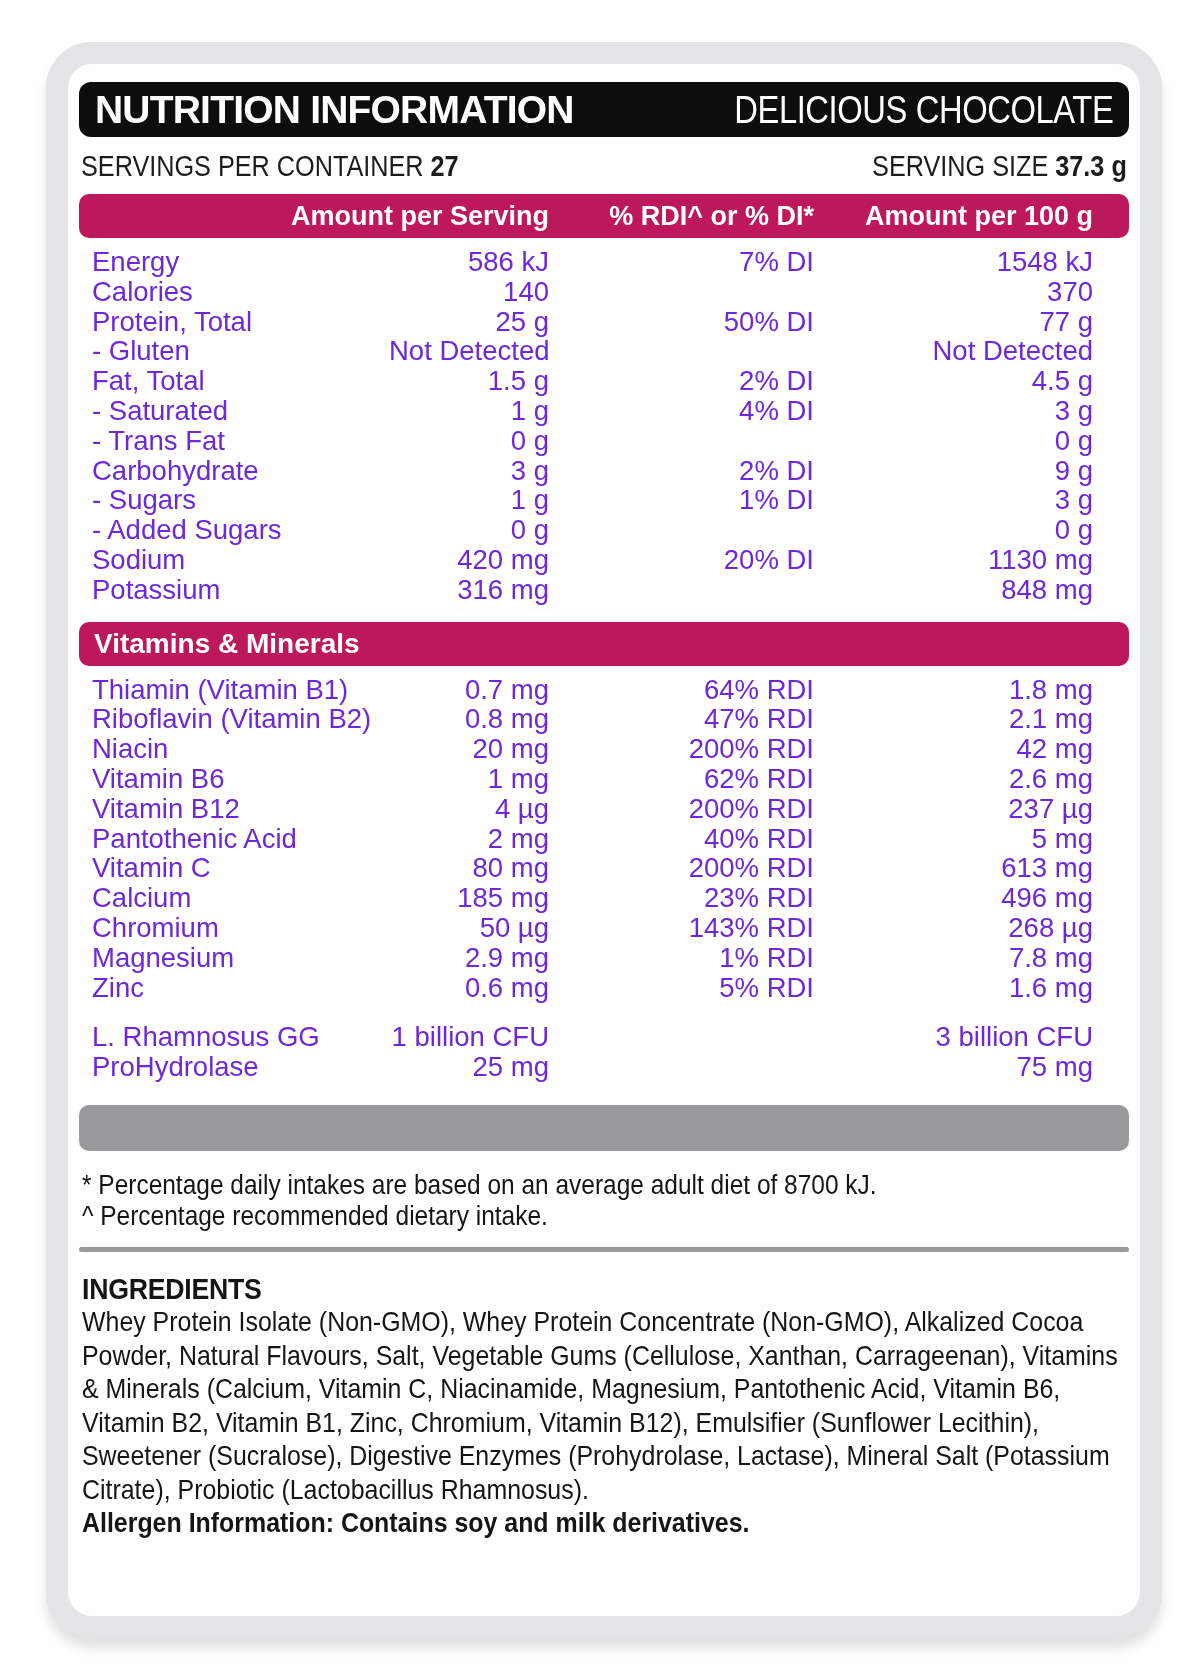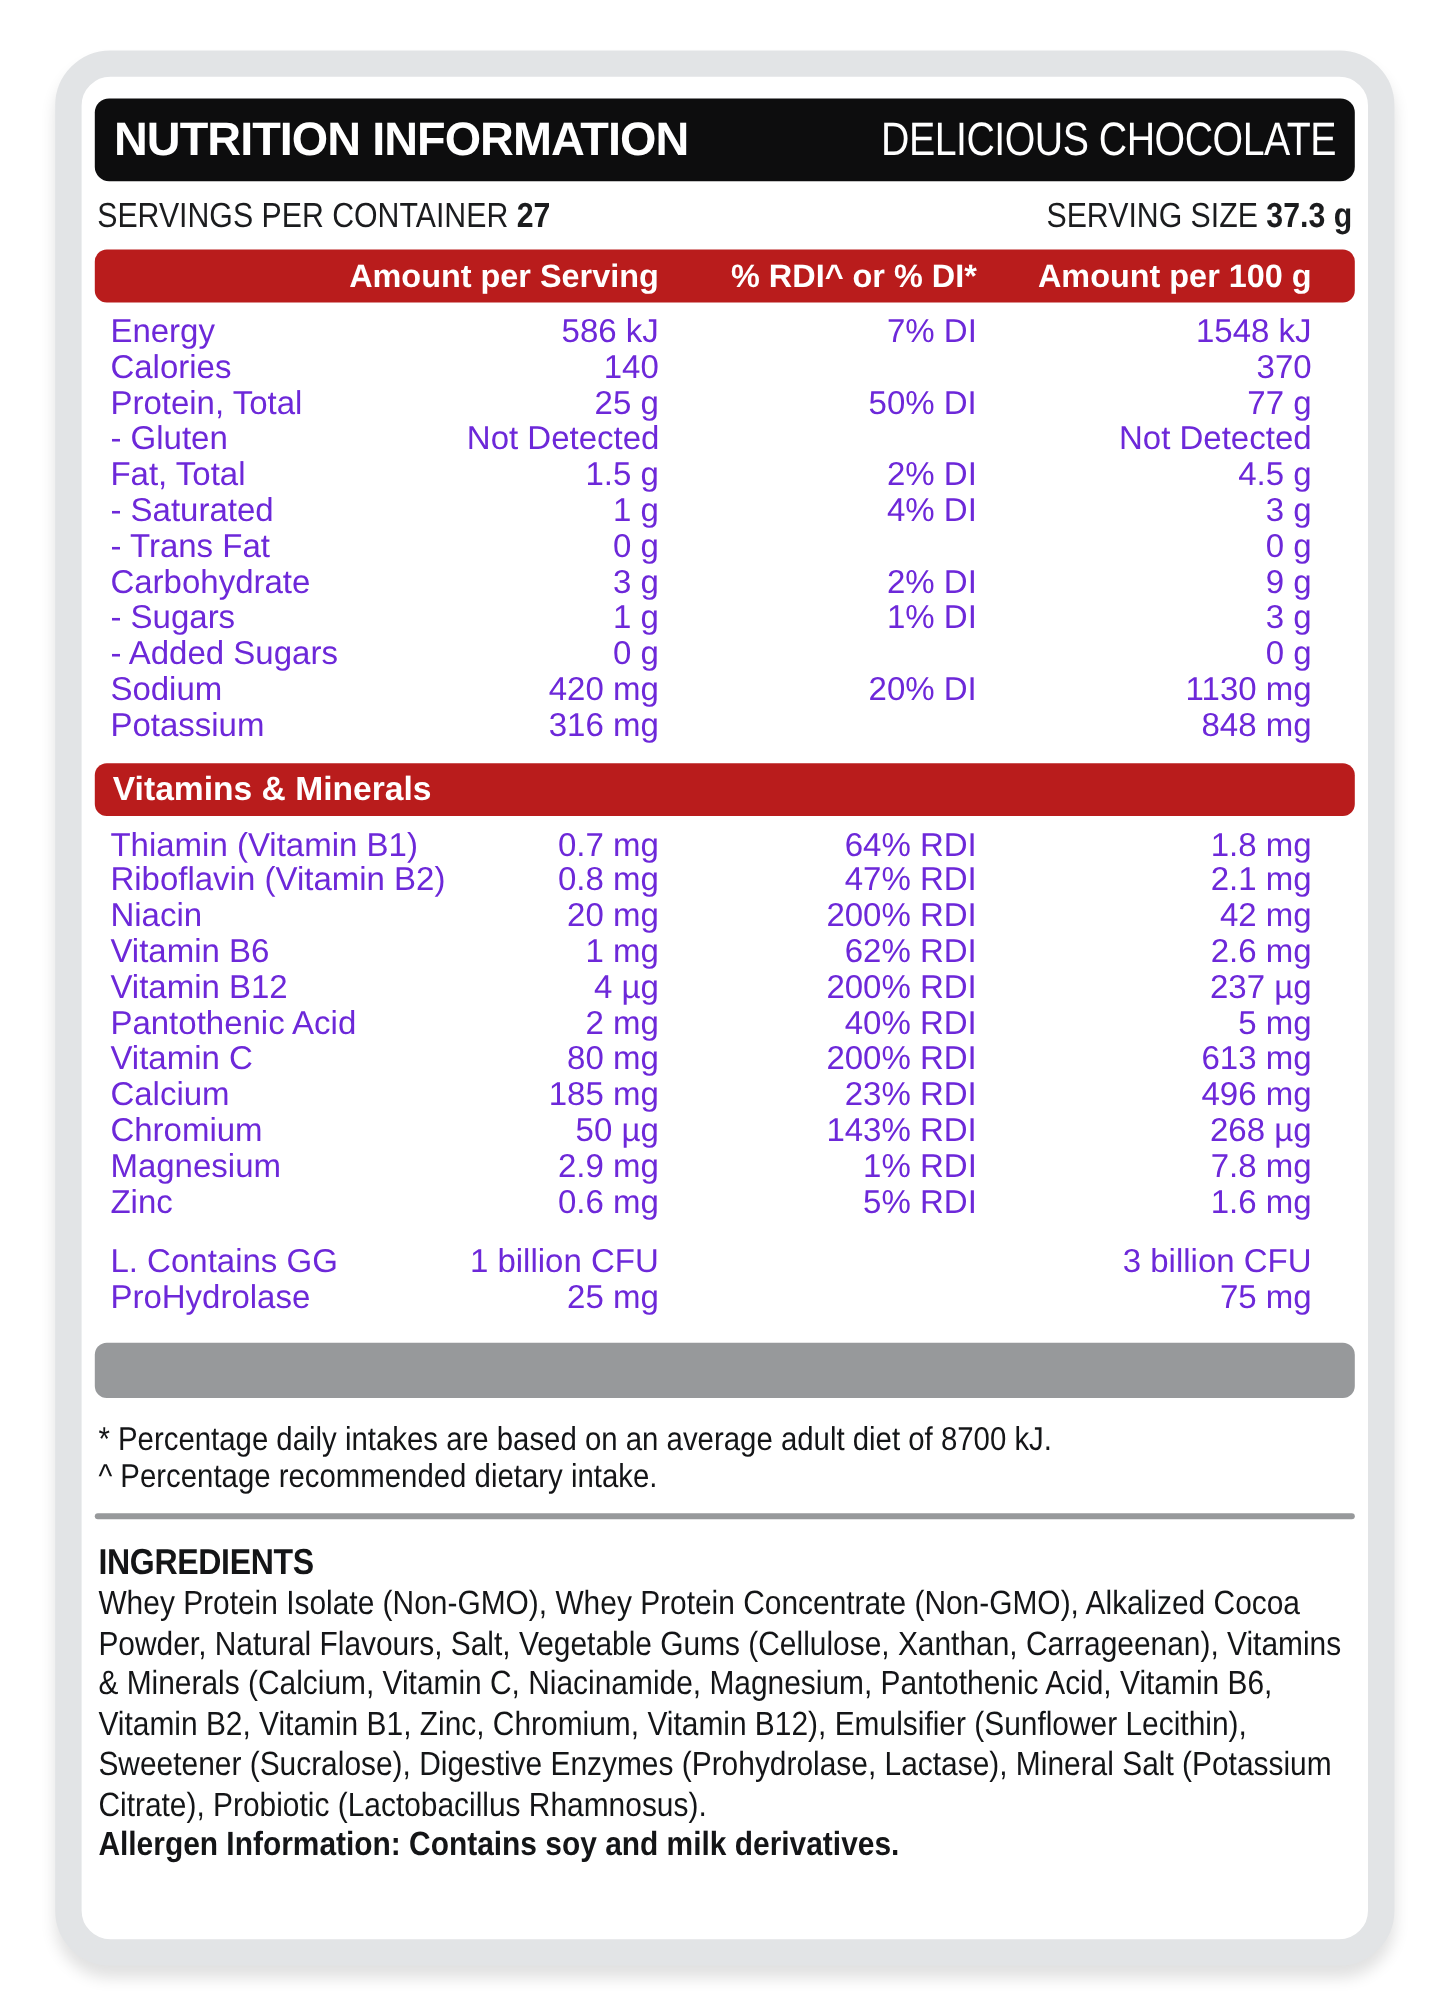--- a/index.html
+++ b/index.html
@@ -20,21 +20,21 @@
     box-shadow: 0 10px 12px rgba(0,0,0,0.12);
     padding: 18px 10px 20px;
     overflow: hidden;
   }
   .content { width: 1050px; margin: 0 auto; }
 
   
   .title-bar {
     background: #0d0d0e;
     border-radius: 12px;
-    height: 69px;
+    height: 55px;
     display: flex; justify-content: space-between; align-items: center;
     padding: 0 16px;
     color: #ffffff;
     white-space: nowrap;
   }
   .title { font-weight: bold; font-size: 39px; letter-spacing: -0.8px; }
   .subtitle {
     font-size: 39px; font-weight: 400; letter-spacing: -0.5px;
     transform: scaleX(0.84); transform-origin: right center;
   }
@@ -43,21 +43,21 @@
   .serving-row {
     display: flex; justify-content: space-between; align-items: center;
     margin: 13px 2px 11px;
     font-size: 29px; color: #1b1c1e;
   }
   .cond-l { transform: scaleX(0.87); transform-origin: left center; white-space: nowrap; }
   .cond-r { transform: scaleX(0.87); transform-origin: right center; white-space: nowrap; }
   .serving-row b { font-weight: bold; }
 
   
-  .bar { background: #b91c1c; border-radius: 10px; color: #ffffff; font-weight: bold; }
+  .bar { background: #be185d; border-radius: 10px; color: #ffffff; font-weight: bold; }
   .header-bar {
     height: 44px;
     display: grid; grid-template-columns: 470px 265px 315px;
     align-items: center;
     font-size: 27px;
   }
   .header-bar .hc { text-align: right; white-space: nowrap; }
   .header-bar .hc4 { padding-right: 36px; }
   .section-bar {
     height: 44px; line-height: 44px;
@@ -258,21 +258,21 @@
     <div class="c1">Zinc</div>
     <div class="c2 num">0.6 mg</div>
     <div class="c3 num">5% RDI</div>
     <div class="c4 num">1.6 mg</div>
   </div>
       </div>
 
 
     <div class="ntable">
         <div class="nrow">
-    <div class="c1">L. Contains GG</div>
+    <div class="c1">L. Rhamnosus GG</div>
     <div class="c2 num">1 billion CFU</div>
     <div class="c3 num"></div>
     <div class="c4 num">3 billion CFU</div>
   </div>
         <div class="nrow">
     <div class="c1">ProHydrolase</div>
     <div class="c2 num">25 mg</div>
     <div class="c3 num"></div>
     <div class="c4 num">75 mg</div>
   </div>

